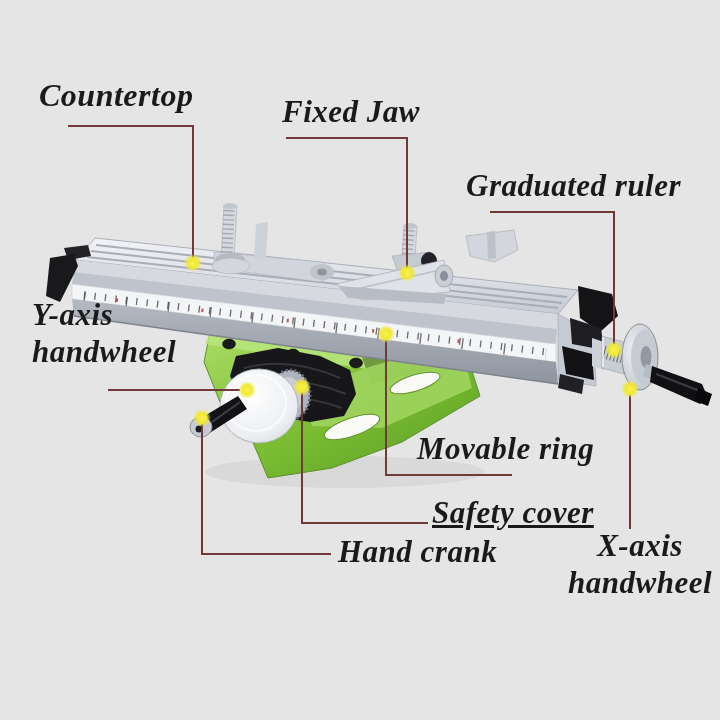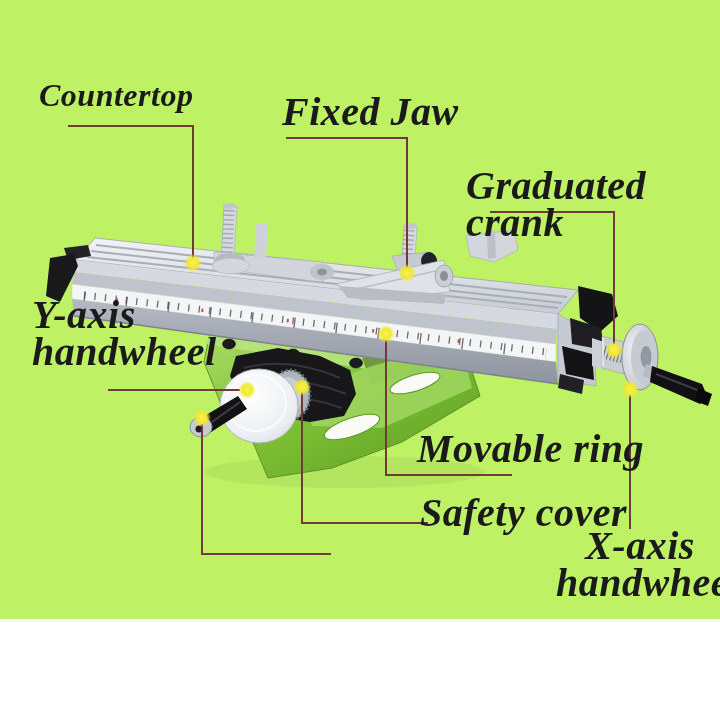--- a/index.html
+++ b/index.html
@@ -1,30 +1,30 @@
 <!DOCTYPE html>
 <html><head>
 <meta charset="utf-8">
 <style>
   html,body{margin:0;padding:0;background:#fff;}
   .stage{
-    position:relative;width:720px;height:619px;background:#bef264;overflow:hidden;
+    position:relative;width:720px;height:720px;background:#e5e5e5;overflow:hidden;
     font-family:"Liberation Serif","DejaVu Serif",serif;
   }
   .stage svg{position:absolute;left:0;top:0;}
   .label{
-    position:absolute;font-weight:bold;font-style:italic;font-size:40px;
+    position:absolute;font-weight:bold;font-style:italic;font-size:31px;
     color:#1a1a1a;white-space:pre-line;line-height:37px;letter-spacing:0.5px;
   }
   .lbl-countertop{left:39px;top:77px;font-size:32px;}
   .lbl-fixed-jaw{left:282px;top:93px;}
   .lbl-graduated-ring{left:466px;top:167px;}
   .lbl-y-axis{left:32px;top:296px;}
   .lbl-movable-ruler{left:417px;top:430px;}
-  .lbl-safety-cover{left:420px;top:494px;}
+  .lbl-safety-cover{left:432px;top:494px;text-decoration:underline;}
   .lbl-hand-crank{left:338px;top:533px;}
   .lbl-x-axis{left:556px;top:527px;width:168px;text-align:center;}
 </style>
 </head>
 <body>
 
 <div class="stage">
 
   <svg width="720" height="720" viewBox="0 0 720 720">
     <defs>
@@ -198,20 +198,21 @@
       <circle cx="247" cy="390" r="9" fill="url(#dotGrad)"></circle>
       <circle cx="386" cy="334" r="9" fill="url(#dotGrad)"></circle>
       <circle cx="302" cy="387" r="9" fill="url(#dotGrad)"></circle>
       <circle cx="202" cy="418" r="9" fill="url(#dotGrad)"></circle>
       <circle cx="630" cy="389" r="9" fill="url(#dotGrad)"></circle>
     </g>
   </svg>
 
   <div class="label lbl-countertop">Countertop</div>
   <div class="label lbl-fixed-jaw">Fixed Jaw</div>
-  <div class="label lbl-graduated-ring">Graduated crank</div>
+  <div class="label lbl-graduated-ring">Graduated ruler</div>
   <div class="label lbl-y-axis">Y-axis
 handwheel</div>
   <div class="label lbl-movable-ruler">Movable ring</div>
   <div class="label lbl-safety-cover">Safety cover</div>
+  <div class="label lbl-hand-crank">Hand crank</div>
   <div class="label lbl-x-axis">X-axis
 handwheel</div>
 </div>
 
 </body></html>

